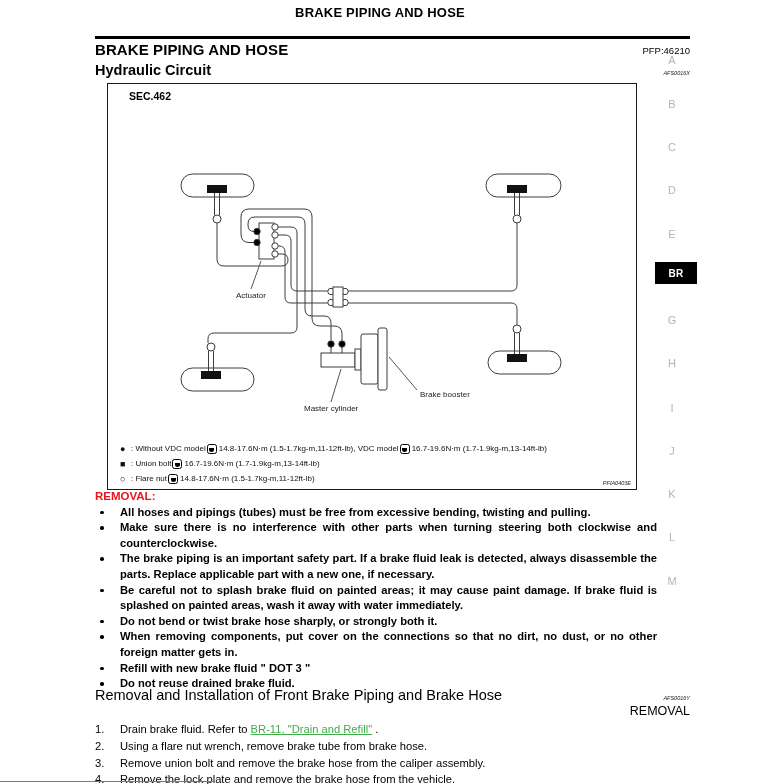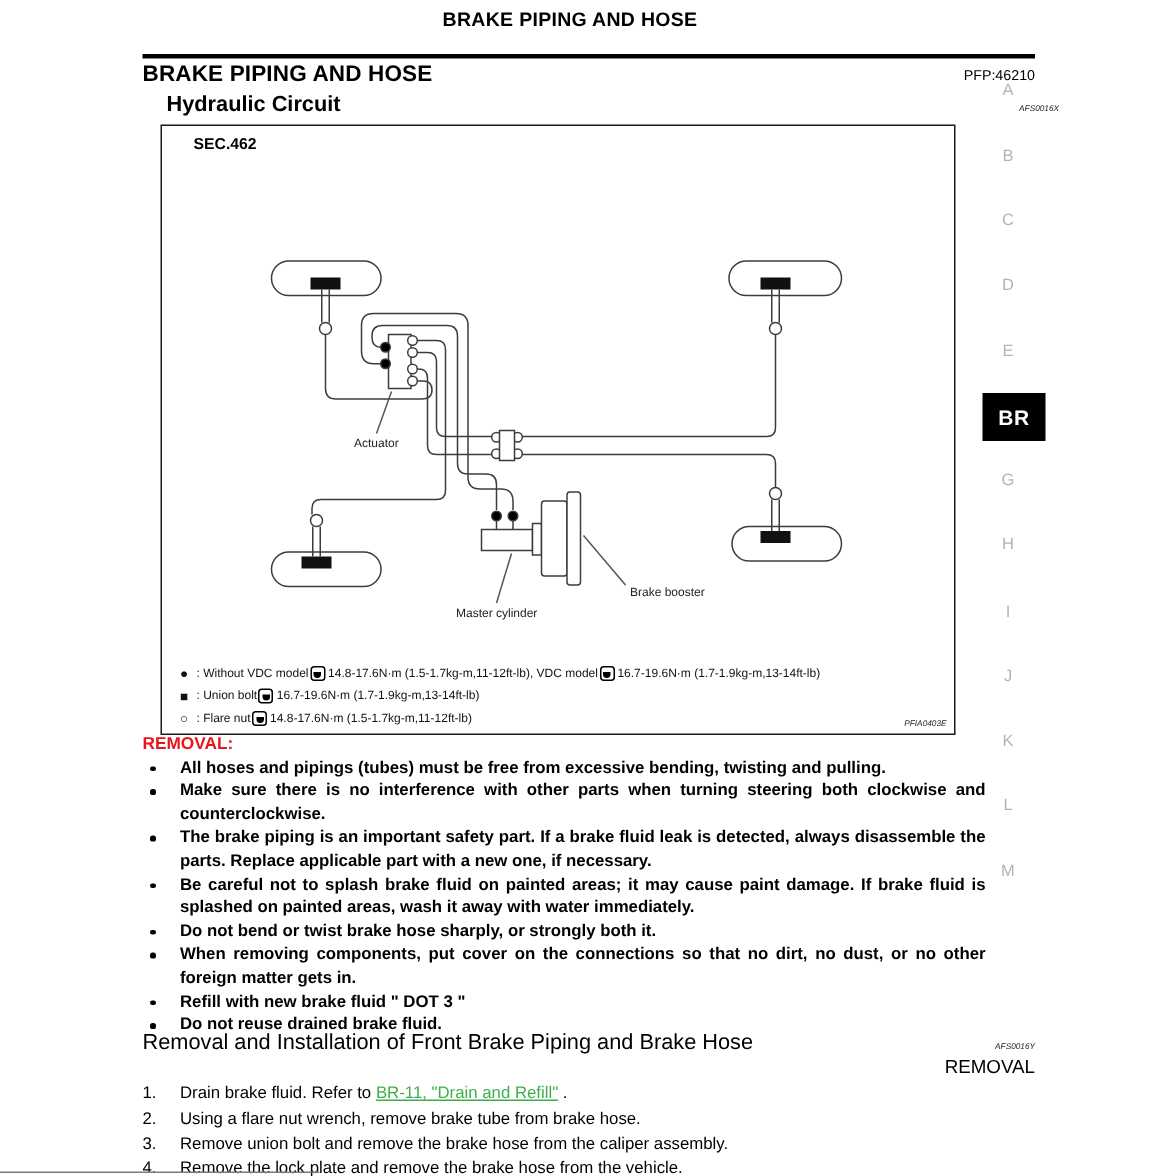--- a/index.html
+++ b/index.html
@@ -9,21 +9,21 @@
     -webkit-font-smoothing:antialiased;
   }
   .abs{position:absolute;}
   
   .top-title{top:5px;left:60px;width:640px;text-align:center;font-size:13px;font-weight:bold;letter-spacing:.2px;}
   .top-rule{top:36px;left:95px;width:595px;height:3px;background:#000;}
   
   .sec-head{top:41px;left:95px;width:595px;display:flex;justify-content:space-between;align-items:flex-end;}
   .sec-head .t{font-size:15px;font-weight:bold;letter-spacing:.1px;}
   .sec-head .pfp{font-size:9.5px;padding-bottom:2px;margin-left:36px;}
-  .sub-head{top:62px;left:95px;width:595px;display:flex;justify-content:space-between;align-items:flex-end;margin-left:16px;}
+  .sub-head{top:62px;left:95px;width:595px;display:flex;justify-content:space-between;align-items:flex-end;}
   .sub-head .t{font-size:14.5px;font-weight:bold;}
   .tinyref{font-size:5.5px;font-style:italic;color:#222;padding-bottom:2px;}
   
   .figbox{left:107px;top:83px;width:530px;height:407px;border:1px solid #1a1a1a;box-sizing:border-box;}
   .sec462{left:21px;top:6px;font-size:10.5px;font-weight:bold;}
   .figsvg{left:0;top:0;width:528px;height:405px;}
   .legend{left:12px;top:357px;width:505px;font-size:8px;color:#111;}
   .legend .lrow{height:15px;display:flex;align-items:center;white-space:nowrap;}
   .legend .sym{display:inline-block;width:11px;font-size:9px;}
   .tq{display:inline-block;width:8px;height:8px;border:1.4px solid #000;border-radius:2.5px;position:relative;margin:0 2px -1.5px 1px;}
@@ -40,22 +40,22 @@
   .removal{left:95px;top:687px;width:595px;}
   .rem-head{display:flex;justify-content:space-between;align-items:flex-end;}
   .rem-head .t{font-size:14.5px;font-weight:normal;}
   .rem-sub{font-size:12.5px;font-weight:normal;margin-top:1px;text-align:right;}
   .steps{margin-top:3px;font-size:11.2px;line-height:16.8px;}
   .step{display:flex;}
   .step .num{width:25px;flex:0 0 25px;}
   .link{color:#3fae49;text-decoration:underline;cursor:pointer;}
   
   .tab-letter{left:660px;width:24px;text-align:center;font-size:11px;color:#b4b4b4;}
-  .tab-active{left:655px;top:262px;width:42px;height:32px;background:#000;color:#fff;
-    font-size:14px;font-weight:bold;display:flex;align-items:center;justify-content:center;letter-spacing:.3px;}
+  .tab-active{left:655px;top:262px;width:42px;height:22px;background:#000;color:#fff;
+    font-size:10px;font-weight:bold;display:flex;align-items:center;justify-content:center;letter-spacing:.3px;}
   .bottom-rule{left:0;top:781px;width:213px;height:1px;background:#7a7a7a;}
 </style>
 </head>
 <body>
 
 <div class="abs top-title">BRAKE PIPING AND HOSE</div>
 <div class="abs top-rule"></div>
 
 <div class="abs sec-head">
   <span class="t">BRAKE PIPING AND HOSE</span>

